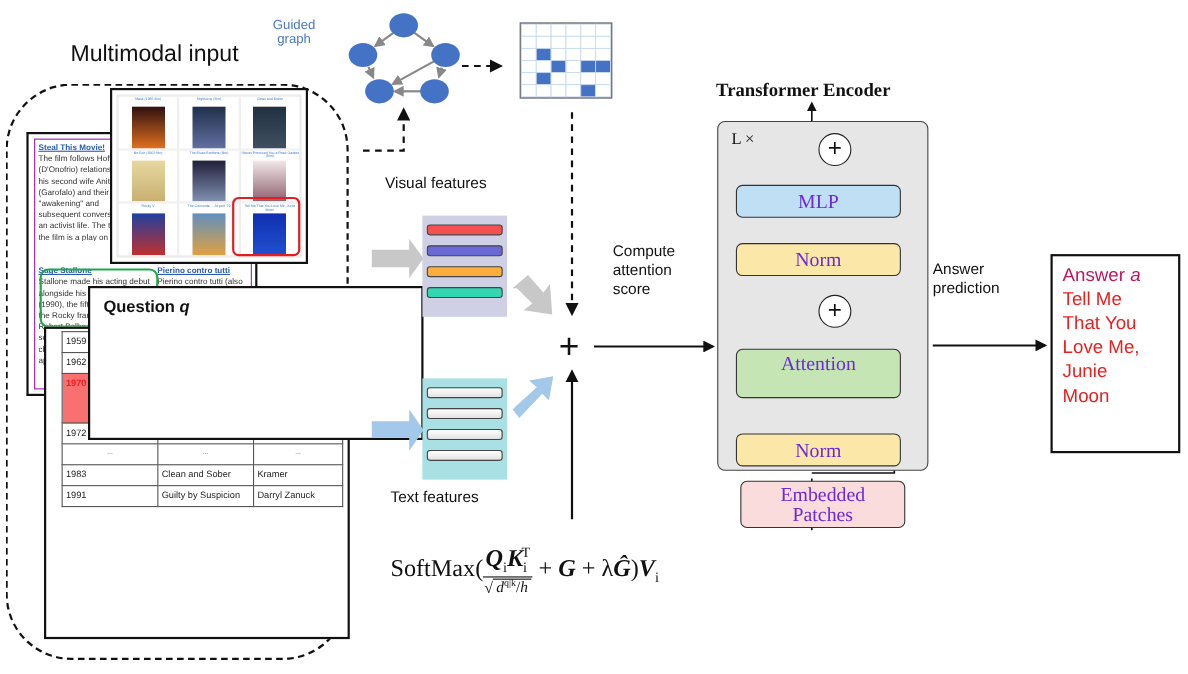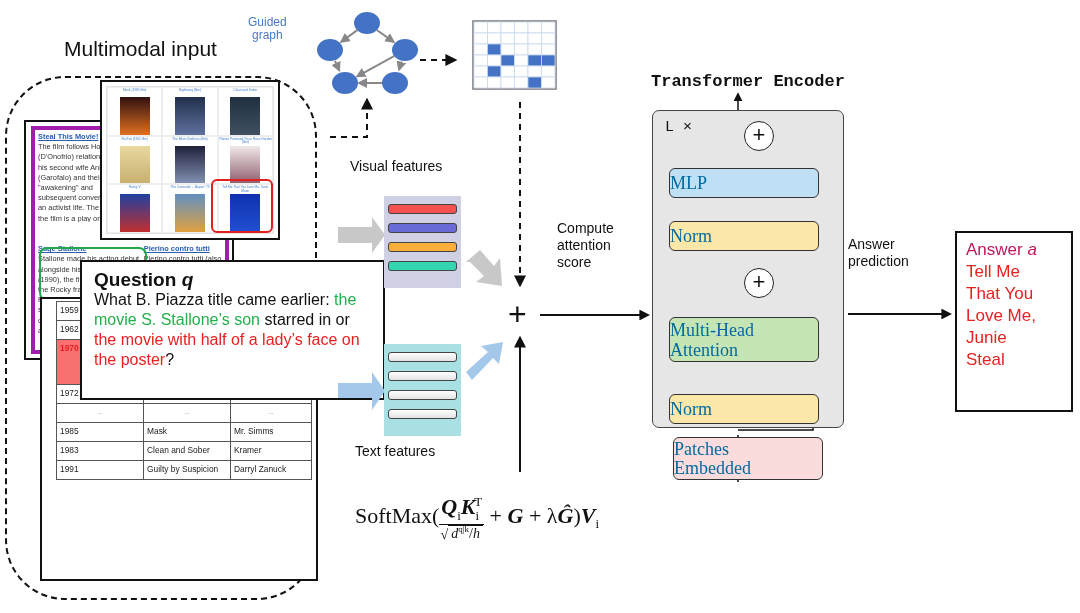--- a/index.html
+++ b/index.html
@@ -1,29 +1,29 @@
 <!DOCTYPE html>
 <html><head>
 <meta charset="utf-8">
 <style>
   html, body { margin:0; padding:0; background:#ffffff; }
   body { width:1080px; height:613px; position:relative; overflow:hidden; font-family:"Liberation Sans", sans-serif; color:#111; }
   .abs { position:absolute; }
-  .serif { font-family:Liberation Mono, monospace; }
+  .serif { font-family:Liberation Serif, serif; }
 
   
   .lbl { font-size:14px; color:#111; line-height:1.2; }
   .blue-lbl { color:#4a78c8; font-size:12px; line-height:1.1; }
 
   
   #mm-frame { left:5px; top:76px; width:312px; height:524px; border:2.5px dashed #111; border-radius:60px; box-sizing:border-box; }
 
   
   #doc { left:24px; top:120px; width:210px; height:240px; background:#fff; border:2px solid #111; box-sizing:border-box; font-size:7.4px; line-height:10.2px; color:#333; }
-  #doc .inner { position:absolute; left:5px; top:4px; width:198px; bottom:4px; border:4px solid #a21caf; padding:2px 3px; box-sizing:border-box; overflow:hidden; }
+  #doc .inner { position:absolute; left:5px; top:4px; width:198px; bottom:4px; border:1px solid #a21caf; padding:2px 3px; box-sizing:border-box; overflow:hidden; }
   #doc .ttl { color:#2a5db0; text-decoration:underline; font-weight:bold; }
   #doc .green-box { position:absolute; left:4px; top:117px; width:104px; height:50px; border:2px solid #22a84a; border-radius:8px; }
 
   
   #posters { left:100px; top:80px; width:180px; height:160px; background:#fff; border:2px solid #111; box-sizing:border-box; }
   #posters .grid { position:absolute; left:4px; top:4px; right:4px; bottom:4px; display:grid; grid-template-columns:repeat(3,1fr); grid-template-rows:repeat(3,1fr); border:1px solid #e4e4e4; }
   #posters .cell { border:1px solid #eee; display:flex; flex-direction:column; align-items:center; font-size:3.2px; color:#3b7bd4; text-align:center; overflow:hidden; }
   #posters .cap { height:7px; line-height:3.5px; padding-top:1px; }
   #posters .pimg { width:30px; height:38px; margin-top:1px; }
   #posters .hl { position:absolute; right:0px; bottom:0px; width:58px; height:50px; border:2px solid #e02020; border-radius:6px; }
@@ -33,33 +33,33 @@
   #tbl table { position:absolute; left:14px; top:2px; width:256px; border-collapse:collapse; font-size:8.4px; color:#222; }
   #tbl td { border:1px solid #555; padding:3px 3px; vertical-align:top; height:12px; line-height:11px; }
   #tbl td.c1 { width:80px; } #tbl td.c2 { width:80px; }
   #tbl tr.red td.hl { background:#f87070; }
   #tbl tr.green td.hl { background:#8fd8b0; }
   #tbl tr.red td.hl, #tbl tr.green td.hl { font-weight:bold; }
   #tbl .dots td { text-align:center; color:#555; font-size:6px; }
 
   
   #qbox { left:80px; top:260px; width:305px; height:140px; background:#fff; border:2.5px solid #111; box-sizing:border-box; padding:8px 12px; font-size:16px; line-height:20px; color:#111; }
-  #qbox .qt { font-weight:bold; font-size:19px; }
+  #qbox .qt { font-weight:bold; font-size:15px; }
   .green { color:#22b04a; } .red { color:#e82020; }
 
   
   .feat { width:77px; height:92px; box-sizing:border-box; padding:4px; }
   .feat .bar { height:10px; border:1.3px solid #444; border-radius:3px; margin:4px 0 9px; box-sizing:border-box; }
   #vf { left:384px; top:196px; background:#cfd0e4; }
   #tf { left:384px; top:344px; background:#a8e0e4; }
   #tf .bar { background:linear-gradient(#ffffff,#e2e2e2); }
 
   
   #enc { left:652px; top:110px; width:192px; height:318px; background:#e6e6e6; border:1.5px solid #444; border-radius:7px; box-sizing:border-box; }
-  .blk { position:absolute; left:32px; width:150px; border:1.5px solid #333; border-radius:6px; box-sizing:border-box; font-family:"Liberation Serif", serif; font-size:18px; text-align:left; color:#0369a1; }
+  .blk { position:absolute; left:32px; width:150px; border:1.5px solid #333; border-radius:6px; box-sizing:border-box; font-family:"Liberation Serif", serif; font-size:18px; text-align:center; color:#6d28d9; }
   .plus { position:absolute; width:30px; height:30px; border:1.5px solid #222; border-radius:50%; background:#fff; box-sizing:border-box; text-align:center; line-height:26px; font-size:22px; left:91px; font-family:"Liberation Sans", sans-serif; }
 
   #answer { left:955px; top:231px; width:118px; height:181px; border:2.5px solid #111; box-sizing:border-box; padding:6px 9px; font-size:17px; line-height:22px; }
   #answer .at { font-weight:normal; color:#be185d; }
   #answer .av { color:#e82020; }
 
   
   #formula { left:355px; top:494px; font-family:"Liberation Serif", serif; font-size:22px; color:#111; }
   #formula .frac { display:inline-block; vertical-align:middle; text-align:center; }
   #formula .num { border-bottom:1px solid #111; padding:0 2px;font-family:Liberation Serif, serif; }
@@ -159,41 +159,35 @@
           <td class="c1">1972</td>
           <td class="c2">The Outside Man</td>
           <td class="c3">Desk Clerk</td>
         </tr>
         <tr class="dots">
           <td class="c1">...</td>
           <td class="c2">...</td>
           <td class="c3">...</td>
         </tr>
         <tr>
-          <td class="c1">1985</td>
-          <td class="c2">Mask</td>
-          <td class="c3">Mr. Simms</td>
-        </tr>
-        <tr>
           <td class="c1">1983</td>
           <td class="c2">Clean and Sober</td>
           <td class="c3">Kramer</td>
         </tr>
         <tr>
           <td class="c1">1991</td>
           <td class="c2">Guilty by Suspicion</td>
           <td class="c3">Darryl Zanuck</td>
         </tr>
       </tbody>
     </table>
 </div>
 
 <div id="qbox" class="abs">
   <div class="qt"><span>Question</span> <i>q</i></div>
-  <div><span>What B. Piazza title came earlier: </span><span class="green">the movie S. Stallone’s son</span><span> starred in or </span><span class="red">the movie with half of a lady’s face on the poster</span><span>?</span></div>
 </div>
 
 <svg class="abs" style="left:0;top:0;" width="1080" height="613">
   <defs>
     <marker id="ah" viewBox="0 0 10 10" refX="8" refY="5" markerWidth="6" markerHeight="6" orient="auto">
         <path d="M0,0 L10,5 L0,10 z" fill="#111"></path>
       </marker>
     <marker id="ahg" viewBox="0 0 10 10" refX="8" refY="5" markerWidth="5" markerHeight="5" orient="auto">
         <path d="M0,0 L10,5 L0,10 z" fill="#888"></path>
       </marker>
@@ -324,37 +318,36 @@
   <line x1="98" y1="345" x2="98" y2="392" stroke="#111" stroke-width="1.5"></line>
 </svg>
 
 <div id="enc" class="abs">
   <div class="abs serif" style="left:12px;top:8px;font-size:15px;">L ×</div>
   <div class="plus" style="top:10px;">+</div>
   <div class="blk" style="top:57px;height:30px;line-height:28px;background:#bfe0f4;left:16px;">MLP</div>
   <div class="blk" style="top:110px;height:30px;line-height:28px;background:#fbe7a8;left:16px;">Norm</div>
   <div class="plus" style="top:157px;">+</div>
   <div class="blk" style="top:206px;height:45px;line-height:20px;padding-top:2px;background:#c5e6b4;left:16px;">
-    <div>Multi-Head</div>
     <div>Attention</div>
   </div>
   <div class="blk" style="top:283px;height:30px;line-height:28px;background:#fbe7a8;left:16px;">Norm</div>
 </div>
 <div class="blk abs" style="left:673px;top:437px;width:150px;height:43px;line-height:19px;padding-top:2px;background:#fbdcdc;">
+  <div>Embedded</div>
   <div>Patches</div>
-  <div>Embedded</div>
 </div>
 
 <div class="abs lbl" style="left:848px;top:236px;">
   <div>Answer</div>
   <div>prediction</div>
 </div>
 
 <div id="answer" class="abs">
   <div class="at"><span>Answer</span> <i>a</i></div>
   <div class="av" id="answer-lines">
       <div>Tell Me</div>
       <div>That You</div>
       <div>Love Me,</div>
       <div>Junie</div>
-      <div>Steal</div>
+      <div>Moon</div>
     </div>
 </div>
 
 </body></html>

